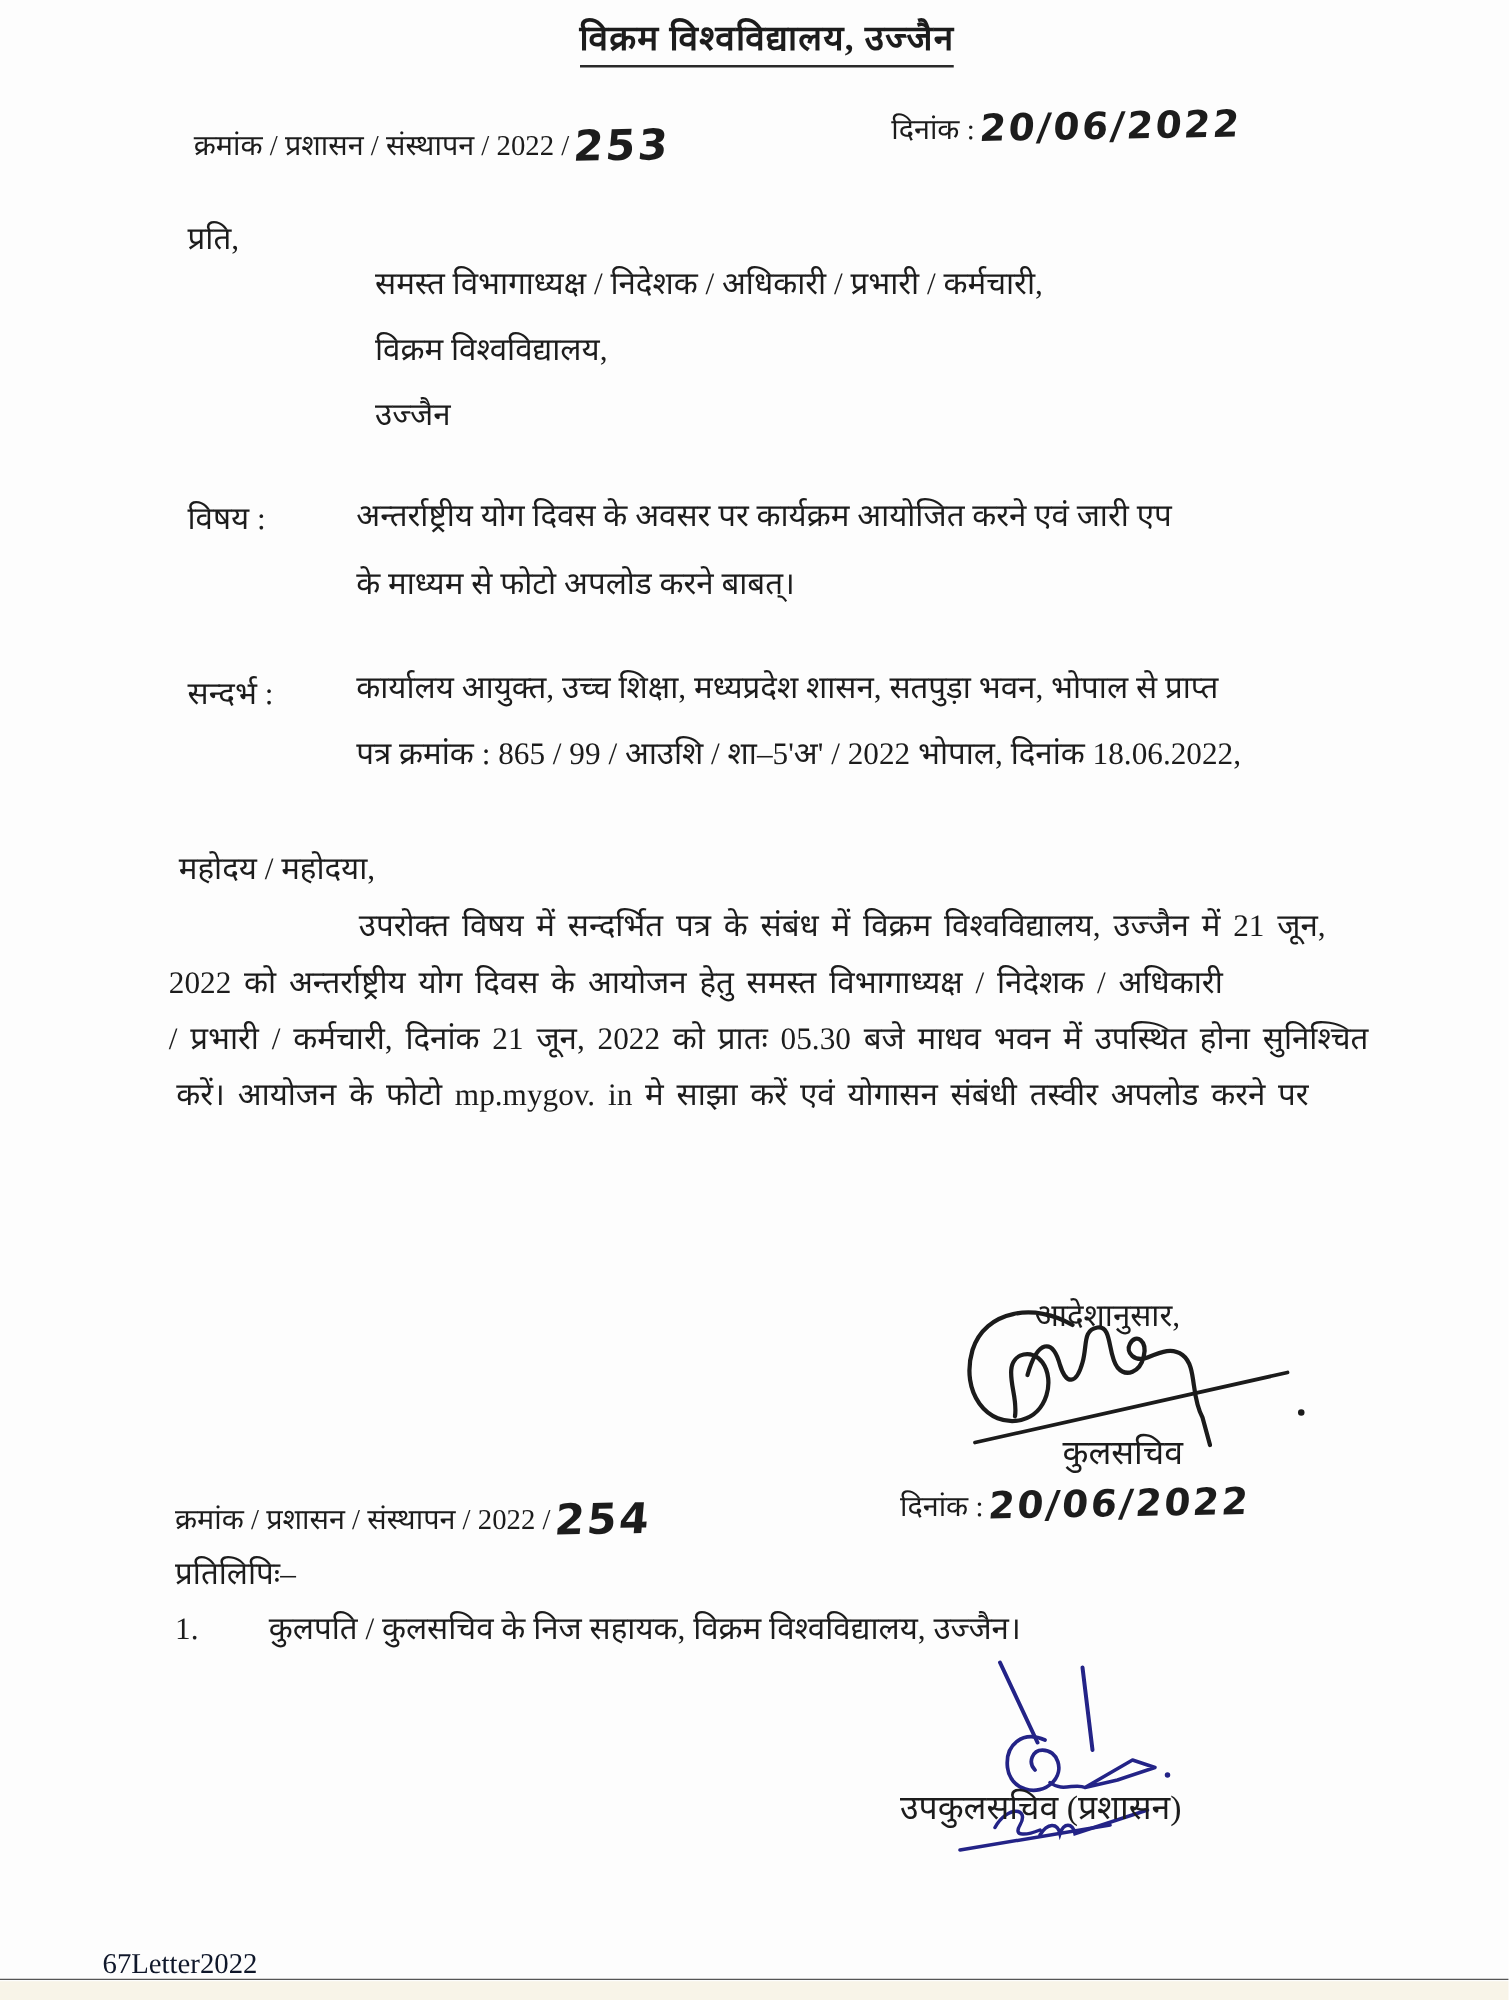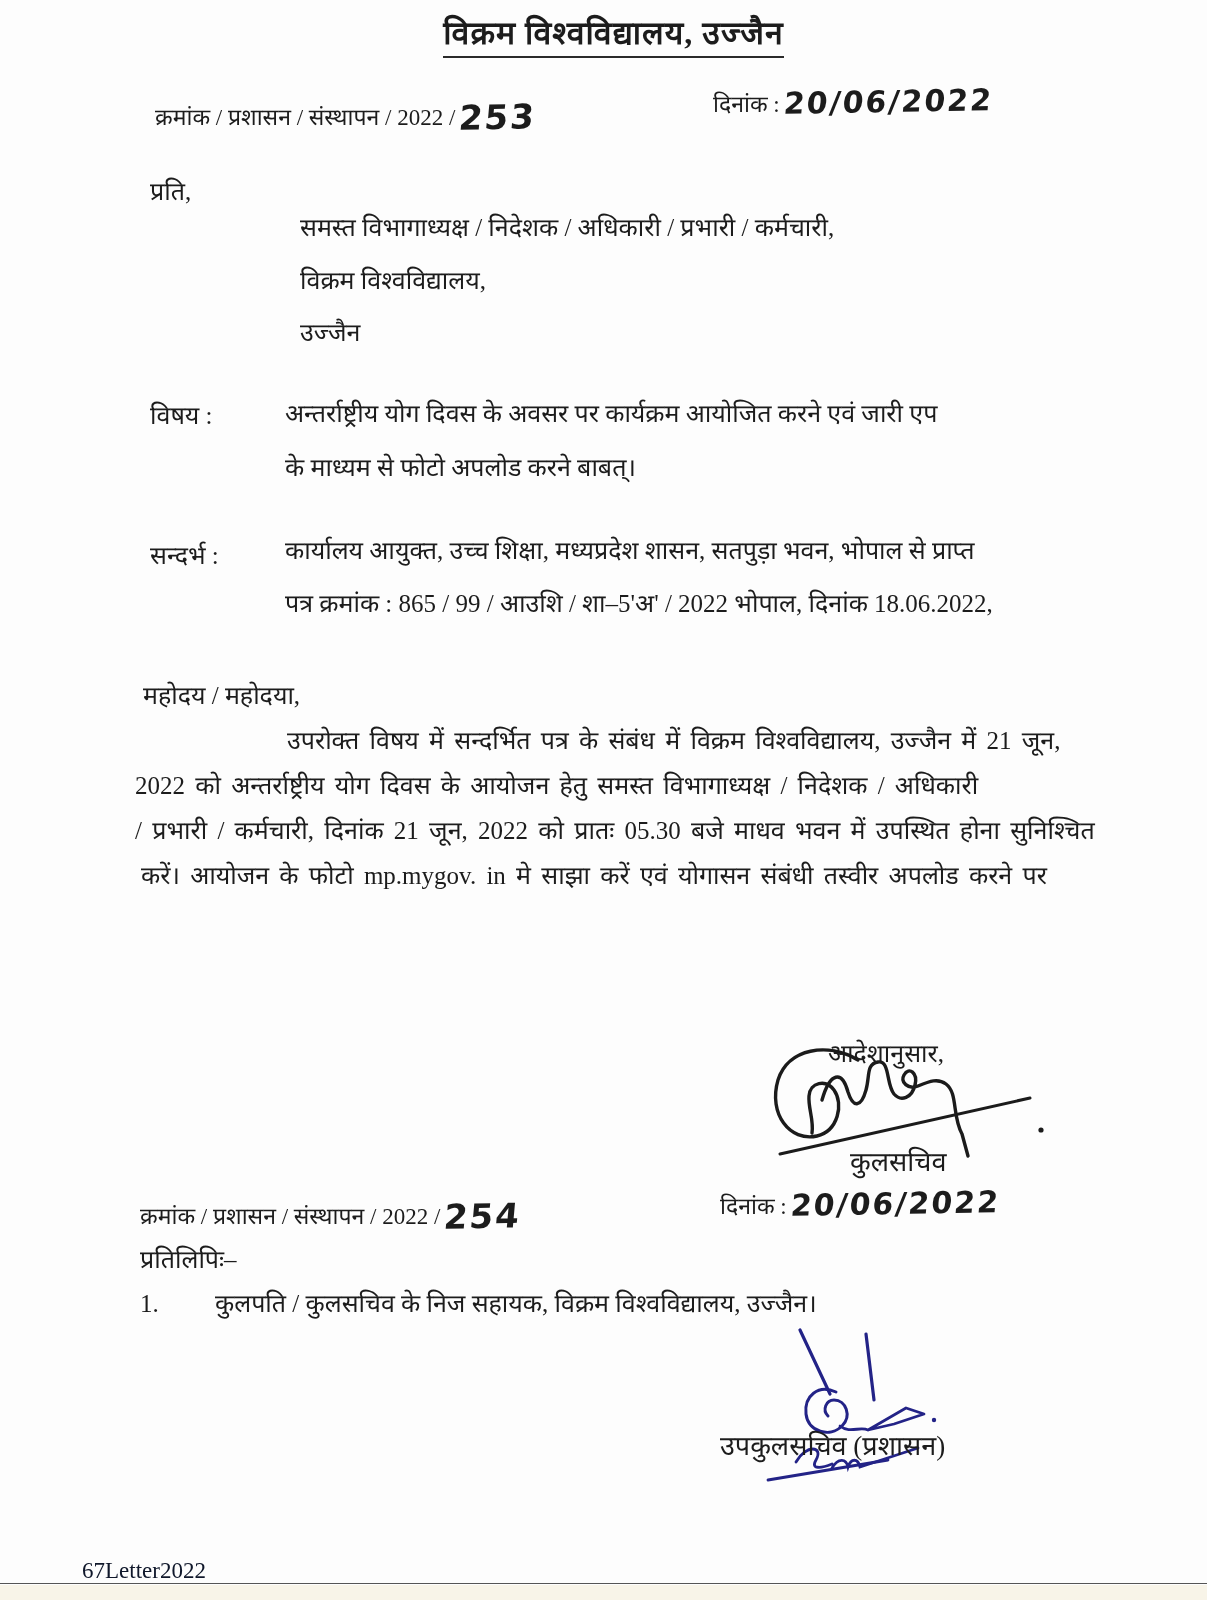--- a/index.html
+++ b/index.html
@@ -8,21 +8,21 @@
     width:1207px;height:1600px;
     background:#fdfdfd;
     font-family:"Liberation Serif","DejaVu Sans",serif;
     color:#1c1c1c;
     overflow:hidden;
   }
   .abs{position:absolute;white-space:nowrap;}
   .printed{font-size:25px;line-height:1.25;color:#1c1c1c;}
   .small{font-size:23px;}
   .title{
-    font-size:32px;font-weight:bold;letter-spacing:1px;
+    font-size:28px;font-weight:bold;letter-spacing:1px;
     border-bottom:2.5px solid #2a2a2a;padding-bottom:5px;
     transform:rotate(-0.4deg);
     margin-left:20px;
   }
   .hand{
     font-family:"DejaVu Sans",sans-serif;
     font-weight:bold;
     transform:skewX(-6deg) rotate(-1deg);
     display:inline-block;
     letter-spacing:2px;

